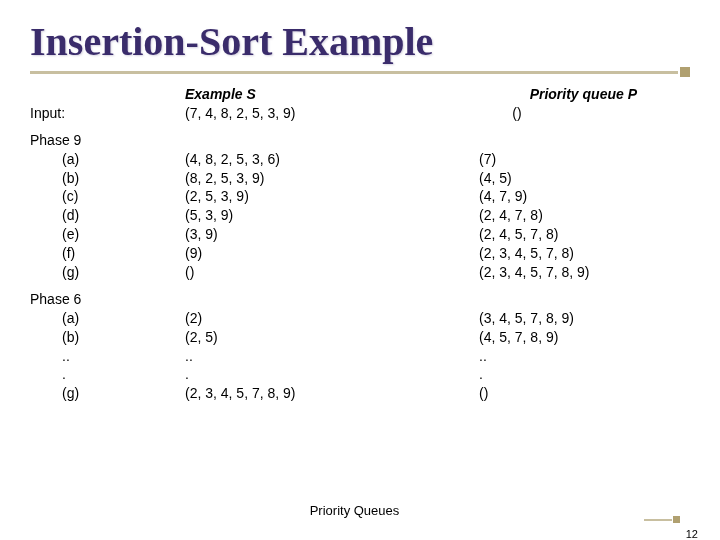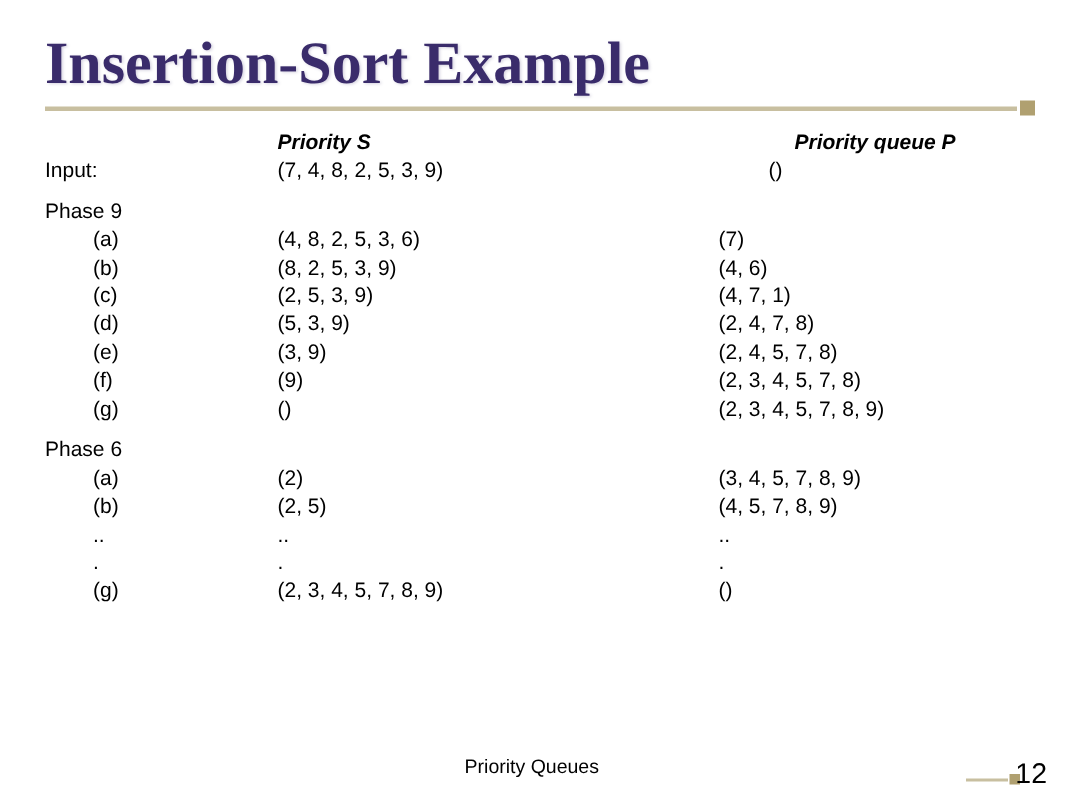--- a/index.html
+++ b/index.html
@@ -69,22 +69,22 @@
     position: absolute;
     left: 0;
     right: 11px;
     bottom: 22px;
     text-align: center;
     font-size: 13px;
   }
   .pagenum {
     position: absolute;
     right: 22px;
-    bottom: 12px;
-    font-size: 19px;
+    bottom: 0;
+    font-size: 11px;
   }
   .small-accent {
     position: absolute;
     right: 40px;
     bottom: 17px;
     display: flex;
     align-items: center;
   }
   .small-accent .line {
     width: 28px;
@@ -105,21 +105,21 @@
   <h1 class="title">Insertion-Sort Example</h1>
   <div class="accent">
     <div class="accent-line"></div>
     <div class="accent-square"></div>
   </div>
 
   <div class="content">
 
     <div class="row">
       <div class="col-label"></div>
-      <div class="col-seq hdr-seq">Priority S</div>
+      <div class="col-seq hdr-seq">Example S</div>
       <div class="col-pri hdr-pri">Priority queue P</div>
     </div>
 
     <div class="row">
       <div class="col-label">Input:</div>
       <div class="col-seq">(7, 4, 8, 2, 5, 3, 9)</div>
       <div class="col-pri pri-hdr">()</div>
     </div>
 
     <div class="spacer"></div>
@@ -133,26 +133,26 @@
     </div>
 
     <div class="row">
       <div class="col-label sublabel">(a)</div>
       <div class="col-seq">(4, 8, 2, 5, 3, 6)</div>
       <div class="col-pri pri-cell">(7)</div>
     </div>
     <div class="row">
       <div class="col-label sublabel">(b)</div>
       <div class="col-seq">(8, 2, 5, 3, 9)</div>
-      <div class="col-pri pri-cell">(4, 6)</div>
+      <div class="col-pri pri-cell">(4, 5)</div>
     </div>
     <div class="row">
       <div class="col-label sublabel">(c)</div>
       <div class="col-seq">(2, 5, 3, 9)</div>
-      <div class="col-pri pri-cell">(4, 7, 1)</div>
+      <div class="col-pri pri-cell">(4, 7, 9)</div>
     </div>
     <div class="row">
       <div class="col-label sublabel">(d)</div>
       <div class="col-seq">(5, 3, 9)</div>
       <div class="col-pri pri-cell">(2, 4, 7, 8)</div>
     </div>
     <div class="row">
       <div class="col-label sublabel">(e)</div>
       <div class="col-seq">(3, 9)</div>
       <div class="col-pri pri-cell">(2, 4, 5, 7, 8)</div>

